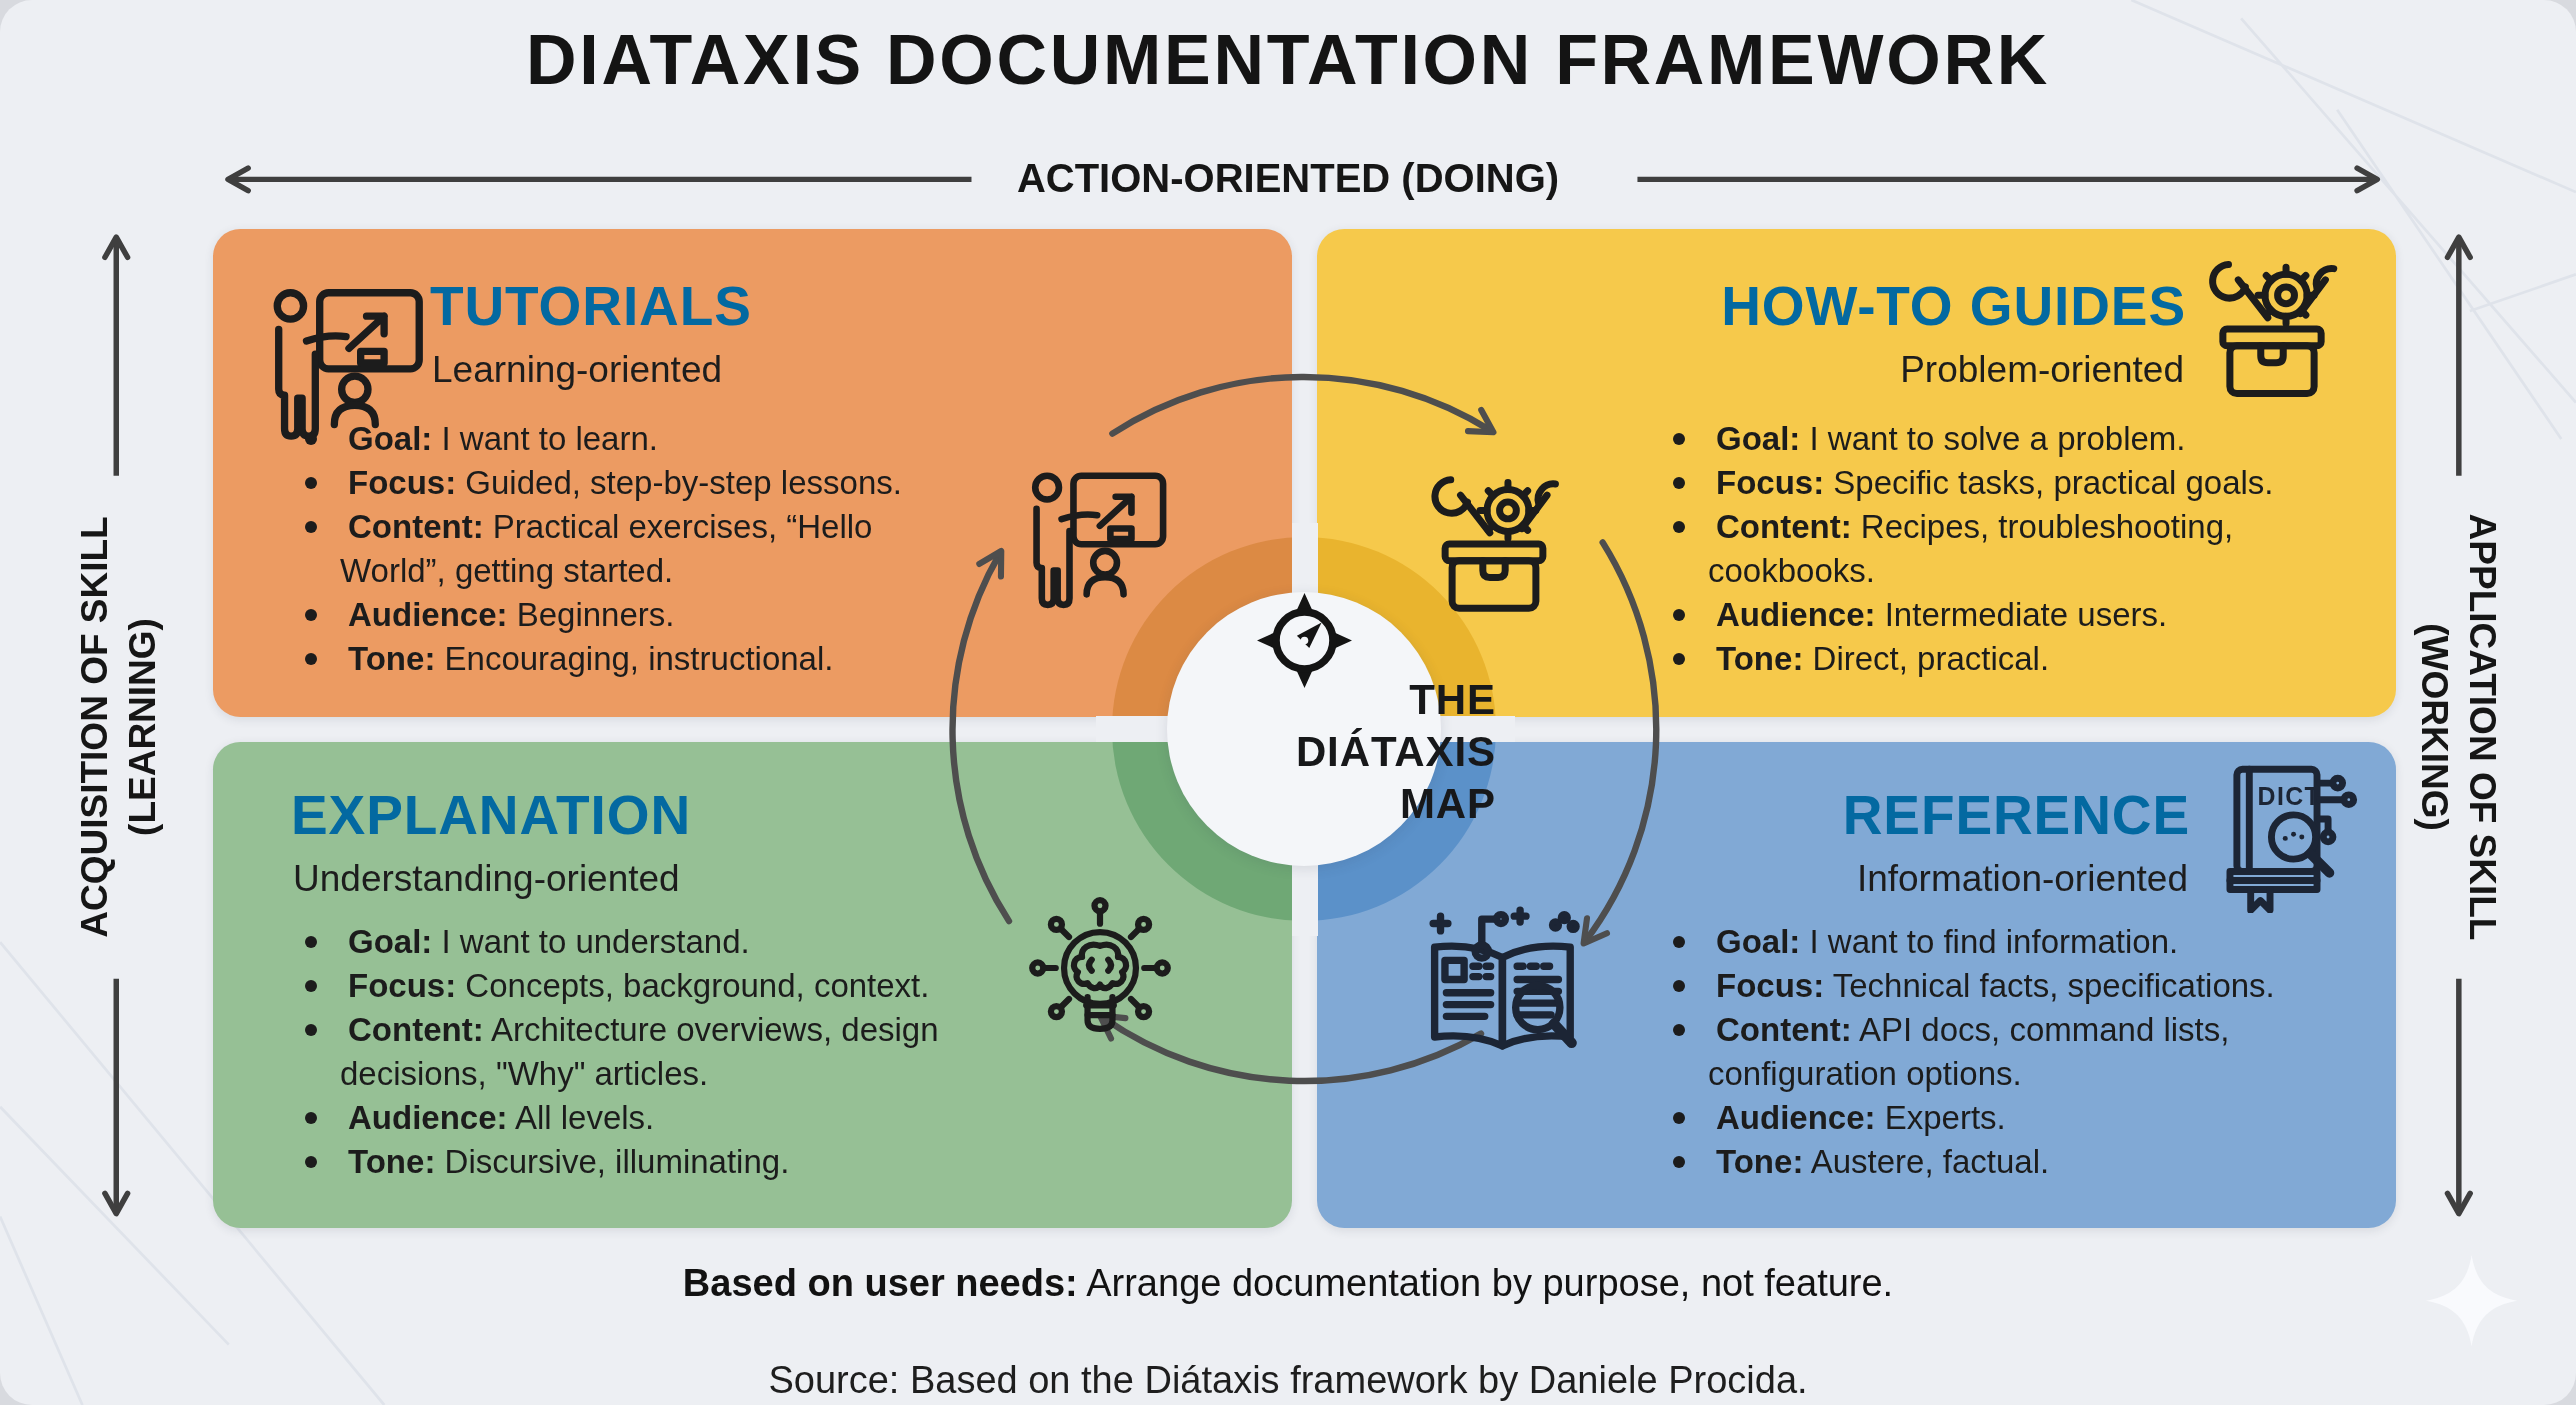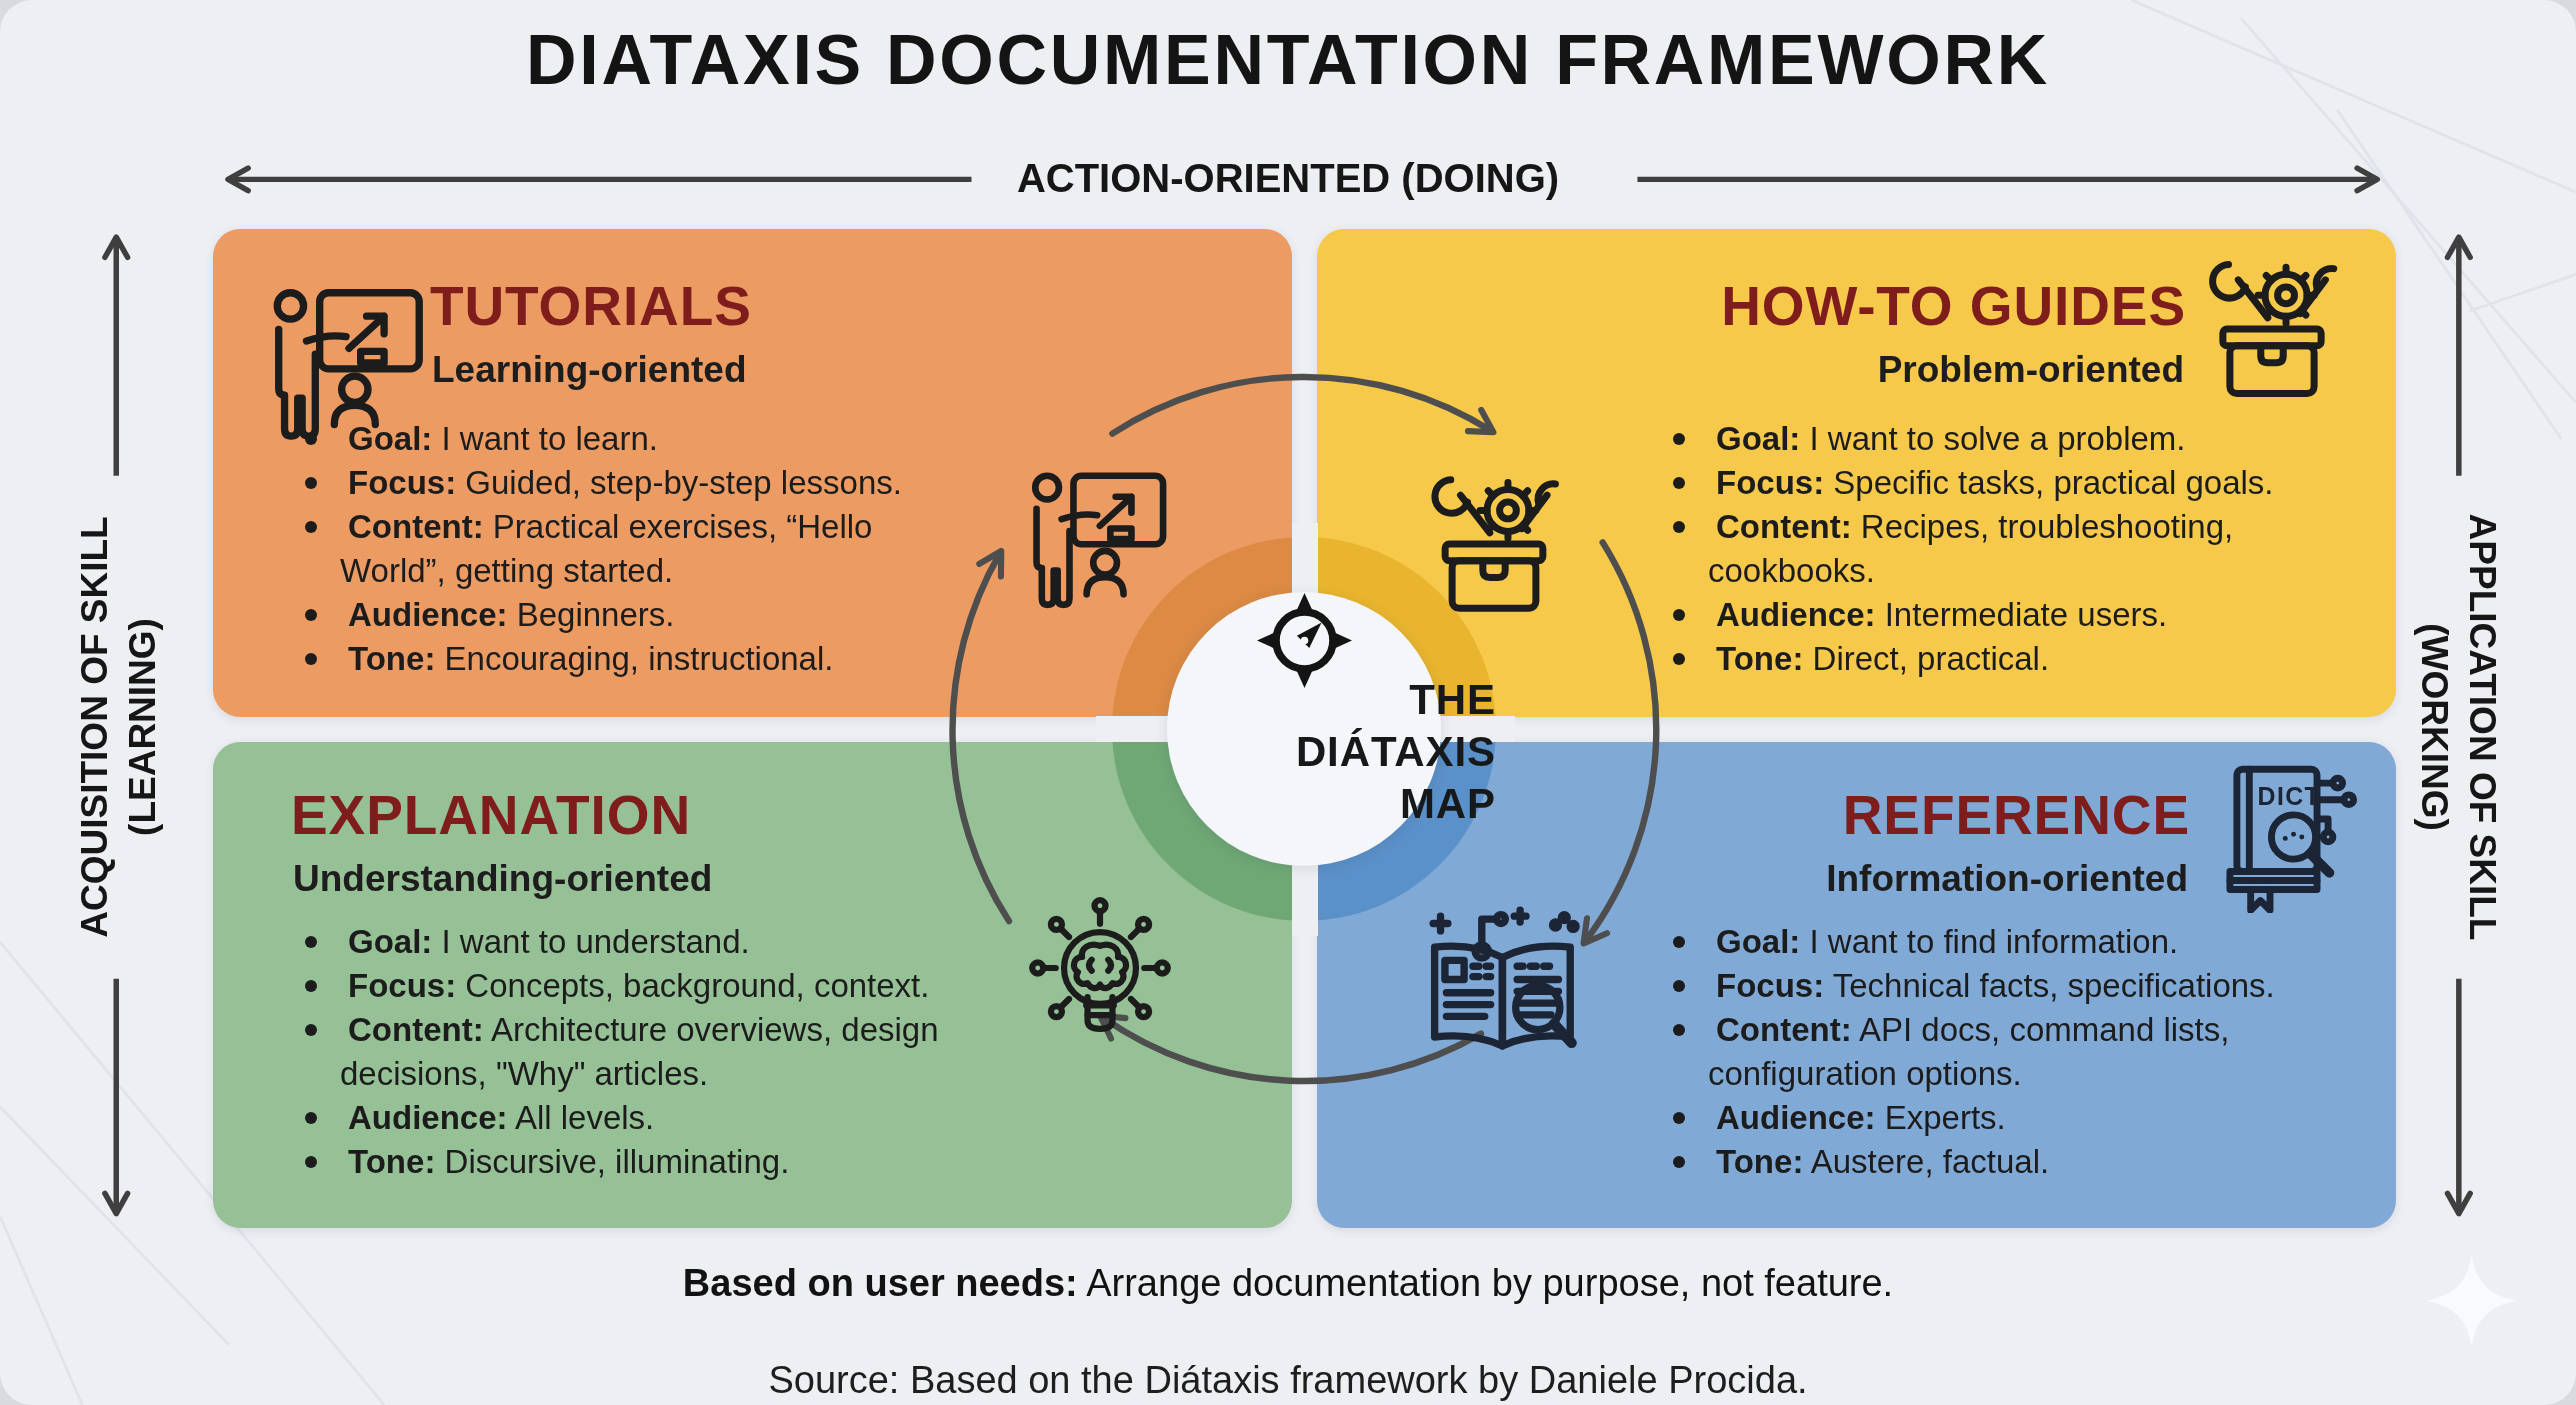--- a/index.html
+++ b/index.html
@@ -17,22 +17,22 @@
   .axis-left-label{left:-162px;top:676px;transform:rotate(-90deg);}
   .axis-right-label{left:2171px;top:676px;transform:rotate(90deg);}
 
   
   .panel{border-radius:27.4px;box-shadow:0 2.7px 9.1px rgba(40,50,70,.10);}
   .panel-tl{left:213px;top:229px;width:1079px;height:488px;}
   .panel-tr{left:1317px;top:229px;width:1079px;height:488px;}
   .panel-bl{left:213px;top:742px;width:1079px;height:486px;}
   .panel-br{left:1317px;top:742px;width:1079px;height:486px;}
 
-  .q-title{font-size:55px;font-weight:700;letter-spacing:0.9px;color:#7f1d1d;white-space:nowrap;}
-  .q-sub{font-size:37px;font-weight:700;color:#1d1d1d;white-space:nowrap;}
+  .q-title{font-size:55px;font-weight:700;letter-spacing:0.9px;color:#0369a1;white-space:nowrap;}
+  .q-sub{font-size:37px;font-weight:400;color:#1d1d1d;white-space:nowrap;}
   .t-right{text-align:right;}
 
   ul.bullets{list-style:none;margin:0;padding:0;font-size:33px;line-height:44px;color:#1c1c1c;}
   ul.bullets li{position:relative;padding-left:37px;margin:0;}
   ul.bullets li::before{content:"";position:absolute;left:1.8px;top:15.6px;width:12px;height:12px;
                         border-radius:50%;background:#1c1c1c;}
   ul.bullets strong{font-weight:700;margin-left:8px;}
 
   
   .ring{left:1112px;top:537px;width:384px;height:384px;border-radius:50%;}

